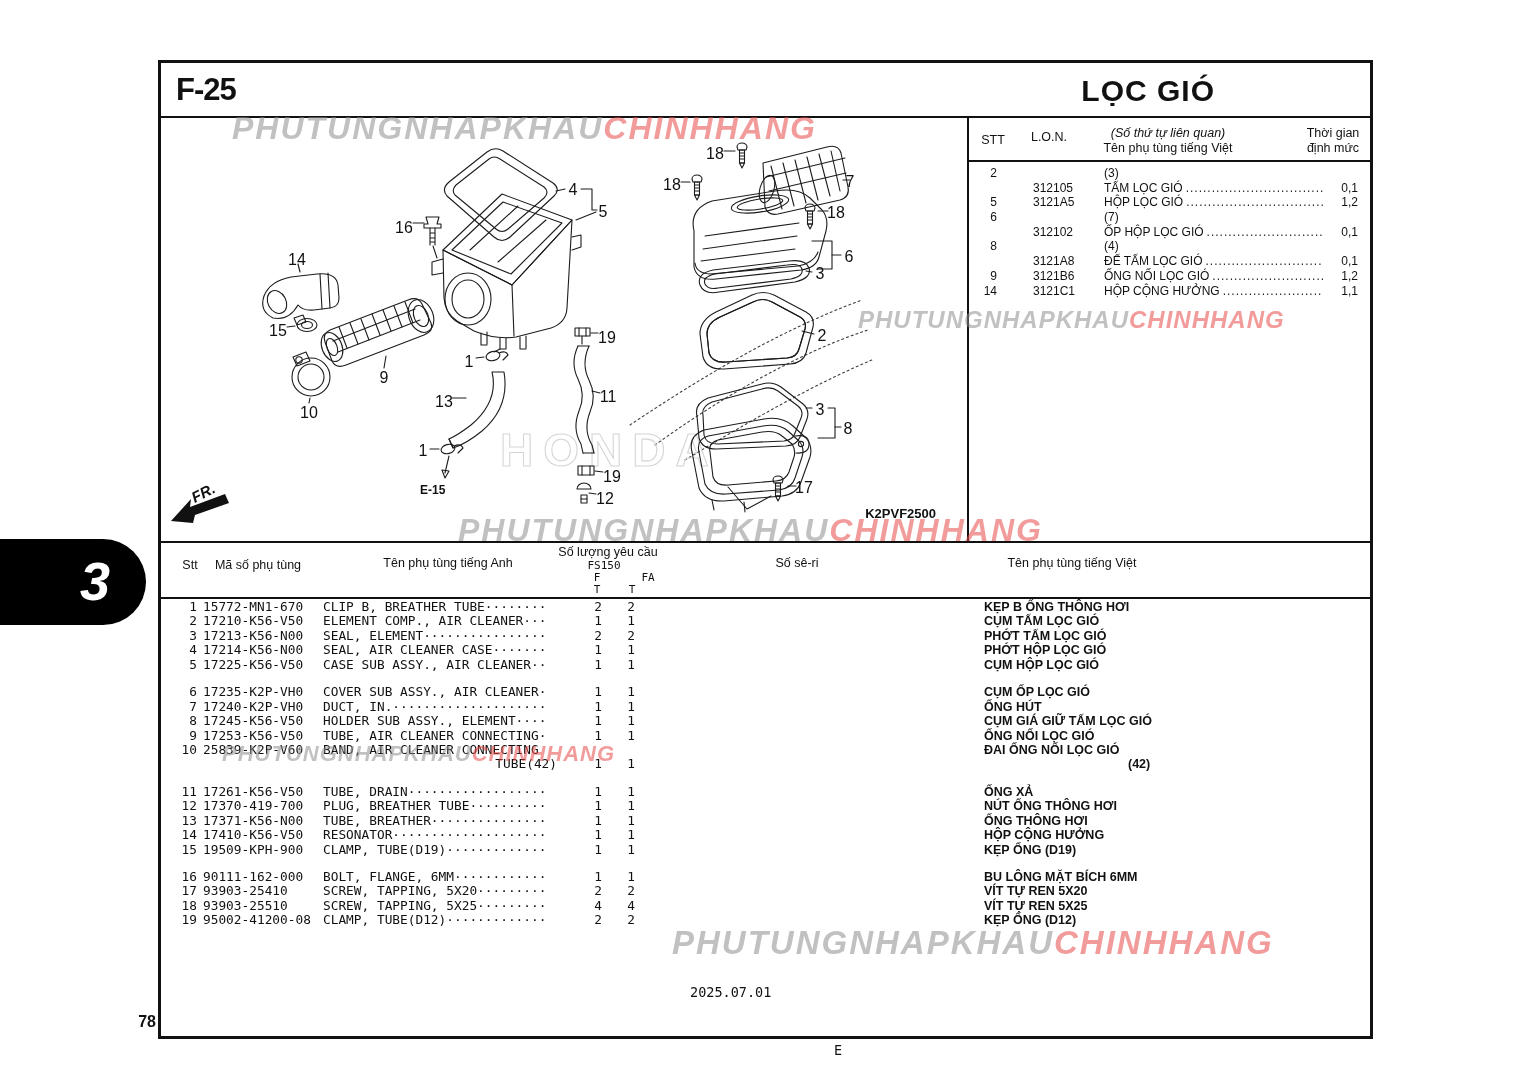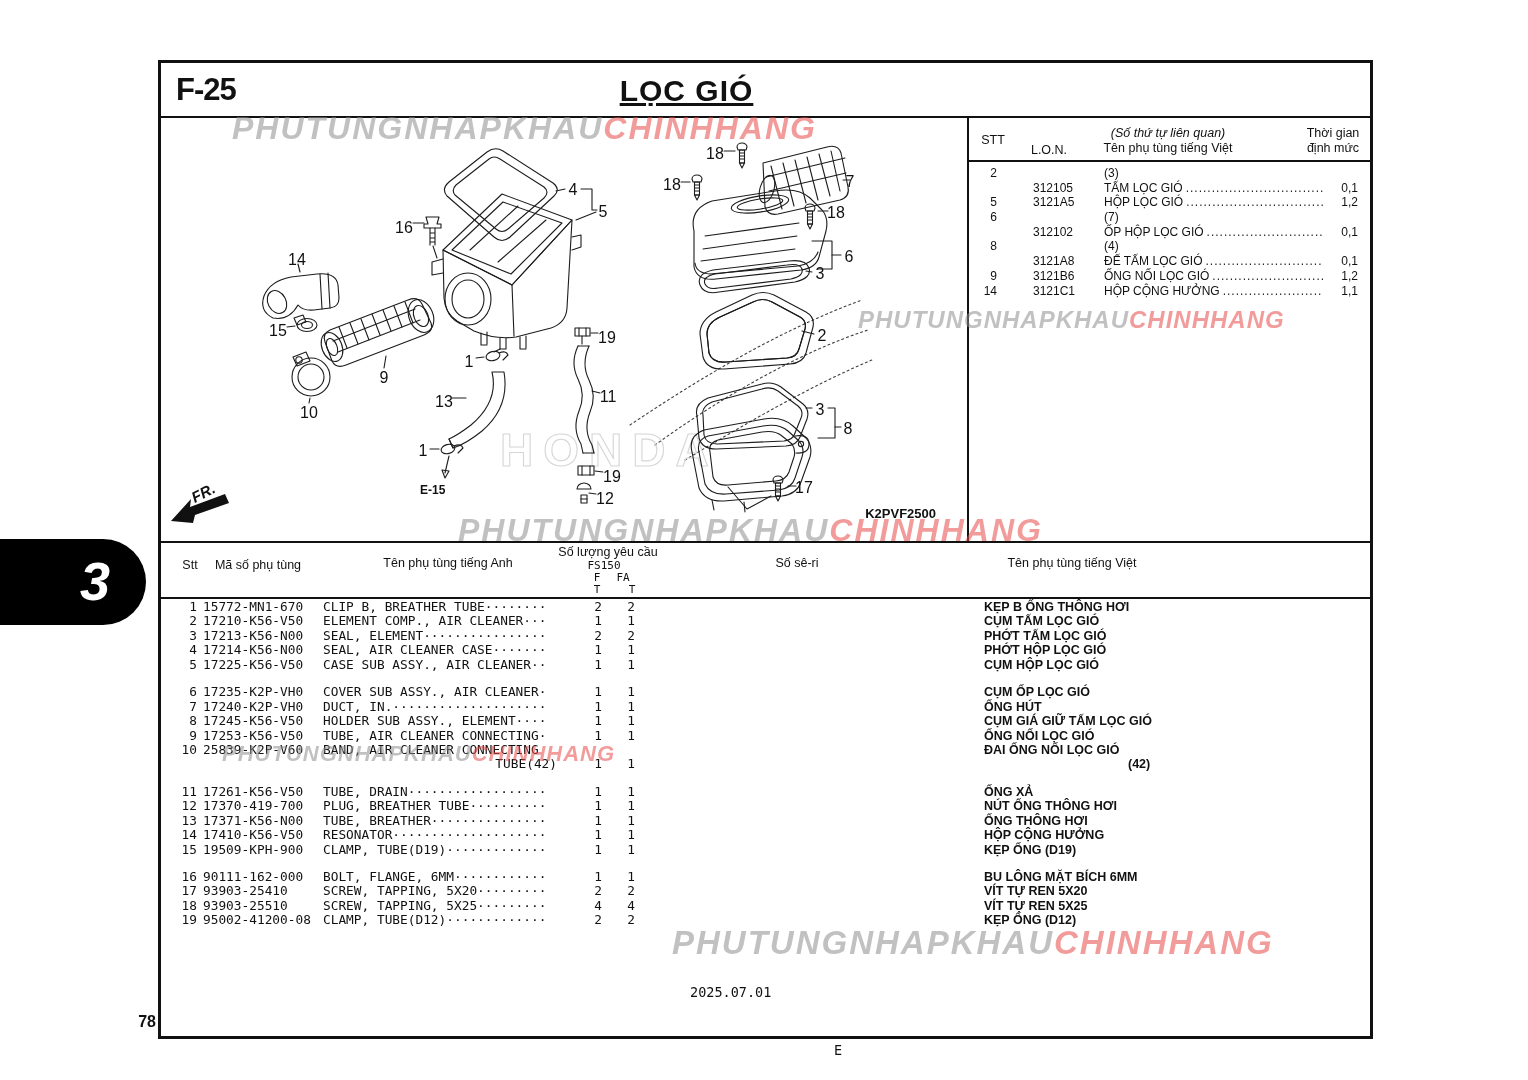--- a/index.html
+++ b/index.html
@@ -9,21 +9,21 @@
 
   
   #outer-border{left:158px;top:60px;width:1215px;height:979px;border:3px solid #111;box-sizing:border-box;}
   #header-divider{left:158px;top:116px;width:1215px;height:2px;background:#111;}
   #section-divider{left:158px;top:541px;width:1215px;height:2px;background:#111;}
   #ref-vline{left:967px;top:118px;width:2px;height:423px;background:#111;}
   #ref-hline{left:969px;top:160px;width:404px;height:2px;background:#111;}
   #parts-header-line{left:158px;top:597px;width:1215px;height:2px;background:#111;}
 
   #page-code{left:176px;top:72px;font-size:31px;font-weight:800;letter-spacing:-1px;}
-  #page-title{left:158px;top:74px;width:1057px;text-align:center;font-size:30px;font-weight:700;letter-spacing:1px;text-decoration:underline;}
+  #page-title{left:158px;top:74px;width:1057px;text-align:right;font-size:30px;font-weight:700;letter-spacing:1px;}
 
   
   #section-tab{left:0;top:539px;width:146px;height:86px;background:#000;border-radius:0 44px 44px 0;color:#fff;
     font-style:italic;font-weight:900;font-size:54px;line-height:84px;text-align:right;padding-right:36px;box-sizing:border-box;}
 
   
   .ref-h{font-size:12.5px;line-height:14px;text-align:center;}
   #ref-rows{left:970px;top:166px;width:400px;font-size:12px;}
   .rrow{display:flex;height:14.7px;line-height:14.7px;white-space:nowrap;}
   .rrow .stt{width:27px;text-align:right;flex:none;}
@@ -78,21 +78,21 @@
 <div class="abs" id="section-divider"></div>
 <div class="abs" id="ref-vline"></div>
 <div class="abs" id="ref-hline"></div>
 <div class="abs" id="parts-header-line"></div>
 
 <div class="abs" id="page-code">F-25</div>
 <div class="abs" id="page-title">LỌC GIÓ</div>
 <div class="abs" id="section-tab">3</div>
 
 <div class="abs ref-h" style="left:976px;top:133px;width:34px;">STT</div>
-<div class="abs ref-h" style="left:1025px;top:143px;width:48px;">L.O.N.</div>
+<div class="abs ref-h" style="left:1025px;top:130px;width:48px;">L.O.N.</div>
 <div class="abs ref-h" style="left:1081px;top:126px;width:174px;font-style:italic;">(Số thứ tự liên quan)</div>
 <div class="abs ref-h" style="left:1081px;top:141px;width:174px;">Tên phụ tùng tiếng Việt</div>
 <div class="abs ref-h" style="left:1302px;top:126px;width:62px;">Thời gian</div>
 <div class="abs ref-h" style="left:1302px;top:141px;width:62px;">định mức</div>
 <div class="abs" id="ref-rows">
     <div class="rrow">
       <span class="stt">2</span>
       <span class="lon"></span>
       <span class="nm">(3)</span>
     </div>
@@ -150,21 +150,21 @@
     </div>
   </div>
 
 <div class="abs ph" style="left:172px;top:558px;width:36px;">Stt</div>
 <div class="abs ph" style="left:198px;top:558px;width:120px;">Mã số phụ tùng</div>
 <div class="abs ph" style="left:358px;top:556px;width:180px;">Tên phụ tùng tiếng Anh</div>
 <div class="abs ph" style="left:548px;top:545px;width:120px;">Số lượng yêu cầu</div>
 <div class="abs phm" style="left:574px;top:560px;width:60px;">FS150</div>
 <div class="abs phm" style="left:586px;top:572px;width:22px;">F</div>
 <div class="abs phm" style="left:586px;top:584px;width:22px;">T</div>
-<div class="abs phm" style="left:612px;top:572px;width:22px;">FA</div>
+<div class="abs phm" style="left:637px;top:572px;width:22px;">FA</div>
 <div class="abs phm" style="left:621px;top:584px;width:22px;">T</div>
 <div class="abs ph" style="left:737px;top:556px;width:120px;">Số sê-ri</div>
 <div class="abs ph" style="left:992px;top:556px;width:160px;">Tên phụ tùng tiếng Việt</div>
 <div class="abs" id="parts-rows">
     <div class="prow">
       <span class="c-stt">1</span>
       <span class="c-code">15772-MN1-670</span>
       <span class="c-name">CLIP B, BREATHER TUBE········</span>
       <span class="c-sp"></span>
       <span class="c-qty">2</span>

